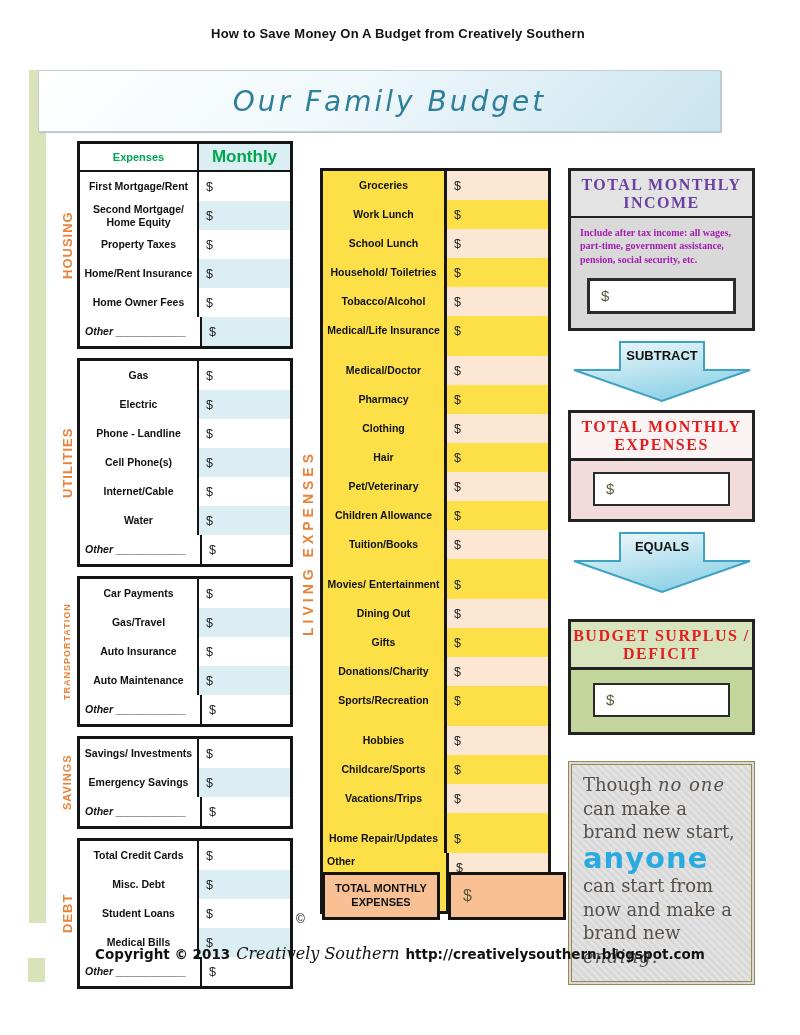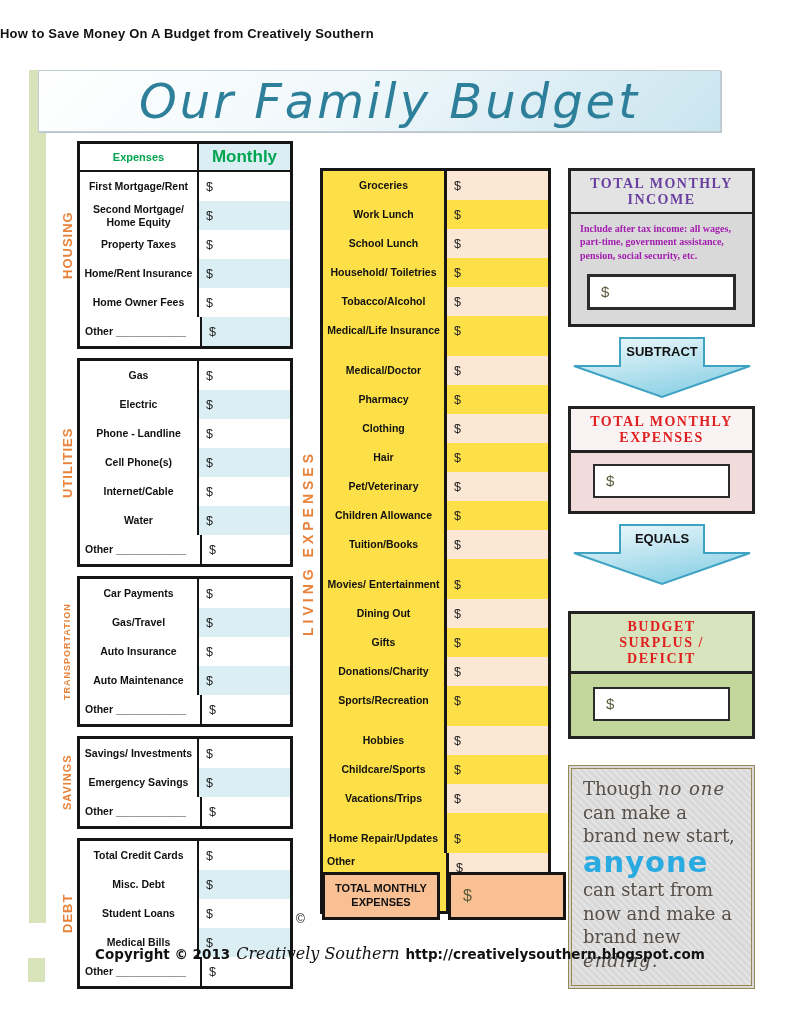--- a/index.html
+++ b/index.html
@@ -2,35 +2,35 @@
 <html><head>
 <meta charset="utf-8">
 <style>
   html,body{margin:0;padding:0;}
   body{
     width:800px;height:1035px;position:relative;background:#ffffff;
     font-family:"Liberation Sans",sans-serif;overflow:hidden;
   }
   
   .doc-title{
-    position:absolute;top:26px;left:0;right:4px;text-align:left;
+    position:absolute;top:26px;left:0;right:4px;text-align:center;
     font-size:13px;font-weight:bold;color:#111;
     font-family:"Liberation Sans",sans-serif;letter-spacing:0.2px;
   }
   .green-strip{position:absolute;left:29px;top:70px;width:17px;height:853px;background:#d9e3ba;}
   .green-square{position:absolute;left:28px;top:958px;width:17px;height:24px;background:#d9e3ba;}
   .banner{
     position:absolute;left:38px;top:70px;width:681px;height:60px;
     background:linear-gradient(135deg,#ffffff 0%,#f0f8fb 45%,#c9e4ee 100%);
     border:1px solid #c2ced4;box-shadow:1px 1px 0 #b9c5ca;
     display:flex;align-items:center;justify-content:center;
   }
   .banner-title{
     font-family:"DejaVu Sans",sans-serif;font-style:italic;font-weight:normal;
-    font-size:48px;color:#2e7f9a;letter-spacing:3px;margin-left:20px;
+    font-size:28px;color:#2e7f9a;letter-spacing:3px;margin-left:20px;
   }
   .copyright-mark{position:absolute;left:296px;top:912px;font-size:12px;color:#111;}
   .footer{
     position:absolute;top:944px;left:0;right:0;text-align:center;
     font-size:13.5px;font-weight:bold;color:#111;font-family:"DejaVu Sans",sans-serif;
   }
   .footer .brand{
     font-family:"DejaVu Serif",serif;font-style:italic;font-weight:normal;
     font-size:16px;margin:0 6px;
   }
@@ -44,21 +44,21 @@
     font-family:"Liberation Sans",sans-serif;
   }
   .ltable{flex:1;border:3px solid #151515;background:#fff;}
   .lrow{display:flex;}
   .lrow.head{border-bottom:2px solid #151515;}
   .lname{
     width:113px;min-height:27px;border-right:2px solid #151515;
     display:flex;align-items:center;justify-content:center;text-align:center;
     font-size:10.5px;font-weight:bold;line-height:1.15;padding:1px 2px;color:#111;
   }
-  .lname.left{justify-content:flex-start;text-align:left;padding-left:5px;}
+  .lname.left{justify-content:flex-start;text-align:left;padding-left:5px;font-style:italic;}
   .lval{
     flex:1;min-height:27px;display:flex;align-items:center;
     padding-left:7px;font-size:12.5px;color:#222;
   }
   .lval.shaded{background:#daeef3;}
   .lrow.head .lname{min-height:24px;color:#00a550;font-size:11px;border-right:2px solid #151515;}
   .lrow.head .lval{
     background:#daeef3;color:#00a550;font-size:17px;font-weight:bold;
     justify-content:center;padding-left:0;min-height:24px;
   }
@@ -89,22 +89,22 @@
   }
   .total-value-box{
     width:100px;min-height:36px;background:#f9c193;border:3px solid #151515;
     display:flex;align-items:center;padding-left:12px;font-size:16px;color:#5a5a3c;
   }
   
   .right-col{position:absolute;left:568px;top:168px;width:187px;}
   .hatch{background-image:repeating-linear-gradient(45deg,rgba(255,255,255,.28) 0 2px,transparent 2px 5px);}
   .sum-box{border:3px solid #222;}
   .sum-head{
-    border-bottom:3px solid #222;text-align:center;padding:5px 18px 4px;
-    font-family:"Liberation Serif",serif;font-weight:bold;font-size:14px;letter-spacing:1.5px;
+    border-bottom:3px solid #222;text-align:center;padding:5px 2px 4px;
+    font-family:"Liberation Serif",serif;font-weight:bold;font-size:16px;letter-spacing:1.5px;
   }
   .income-box .sum-head{color:#6a3fa0;background:#e3e3e3;border-bottom-width:2px;}
   .income-body{background:#d9d9d9;padding:8px 9px 14px;}
   .income-note{font-size:10px;font-weight:bold;line-height:1.33;color:#a21caf;font-family:Liberation Serif, serif;}
   .cash-input{
     margin:12px auto 0;width:132px;height:30px;background:#fff;border:3px solid #2b2b2b;
     display:flex;align-items:center;padding-left:11px;font-size:15px;color:#5a5a3c;
   }
   .arrow-wrap{display:flex;justify-content:center;margin:9px 0 6px;}
   .expense-box .sum-head{color:#e02020;background:#faf3f4;}

